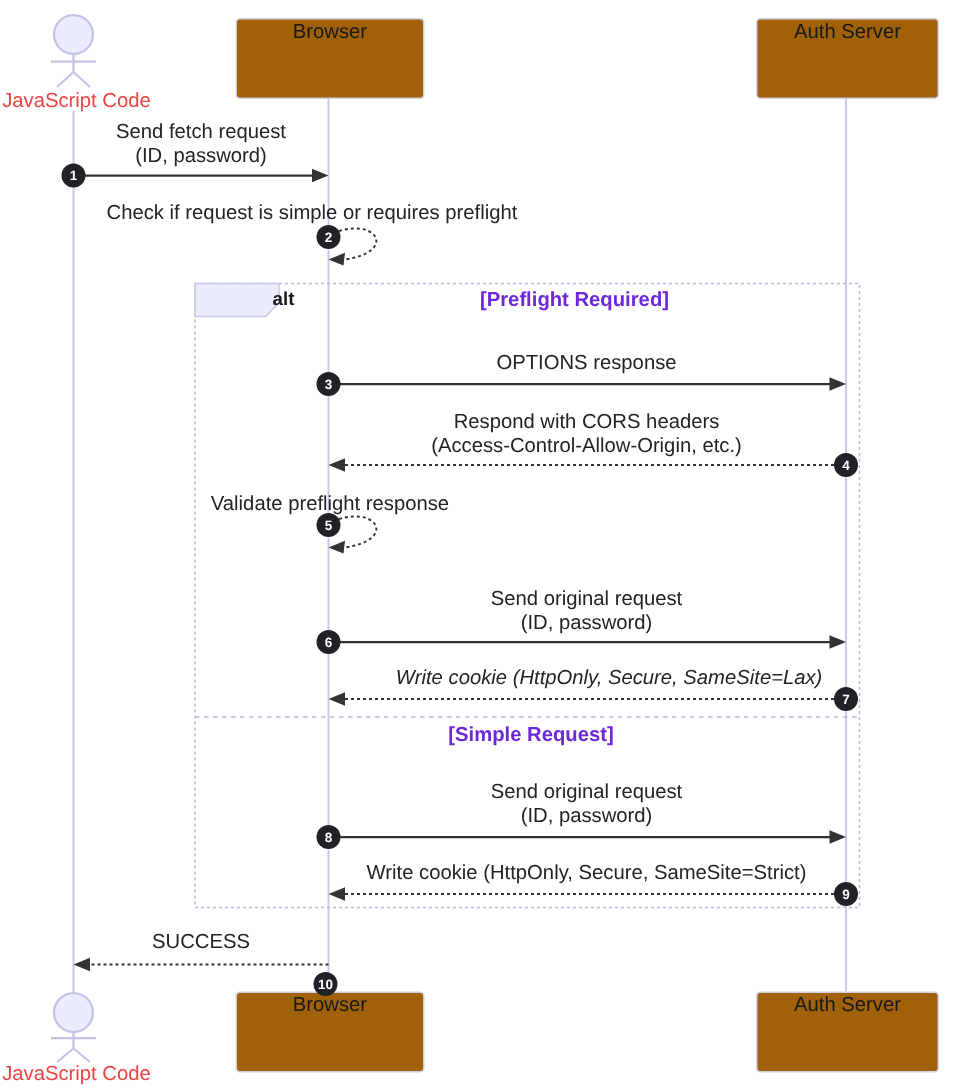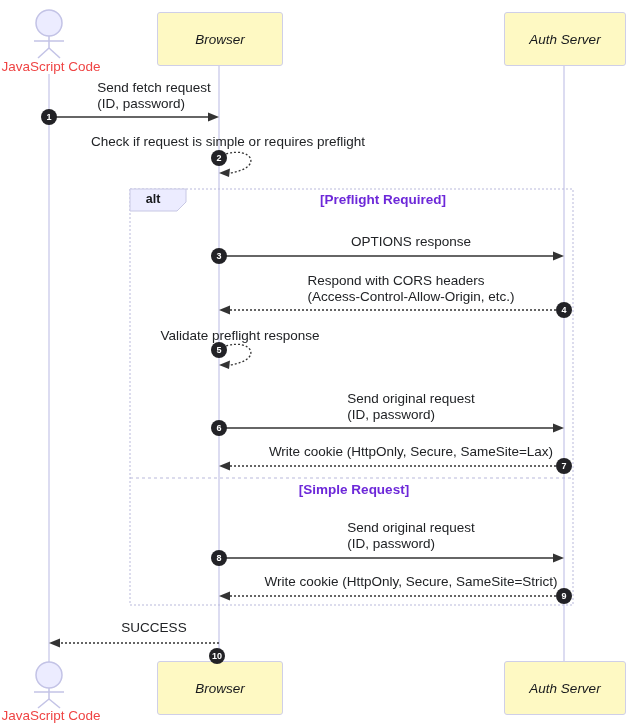--- a/index.html
+++ b/index.html
@@ -2,37 +2,37 @@
 <html><head>
 <meta charset="utf-8">
 <style>
   html,body { margin:0; padding:0; background:#ffffff; }
   .canvas {
     position:relative; width:640px; height:726px; background:#ffffff;
     font-family:"Liberation Sans", sans-serif; overflow:hidden;
   }
   .svg-layer { position:absolute; left:0; top:0; width:640px; height:726px; }
   .pbox {
-    position:absolute; background:#fef9c3; border:1px solid #CFCFE8; border-radius:3px;
-    display:flex; align-items:center; justify-content:center;
-    font-size:13.5px; color:#17191c;font-style:italic;
+    position:absolute; background:#a16207; border:1px solid #CFCFE8; border-radius:3px;
+    display:flex; justify-content:center;
+    font-size:13.5px; color:#17191c;
   }
   .actor-label {
     position:absolute; transform:translateX(-50%); font-size:13.5px; color:#ef4444; white-space:nowrap;
   }
   .msg {
-    position:absolute; transform:translateX(-50%); 
-    font-size:13.5px; line-height:16px; color:#212326; white-space:nowrap;margin-left:20px;
+    position:absolute; transform:translateX(-50%); text-align:center;
+    font-size:13.5px; line-height:16px; color:#212326; white-space:nowrap;
   }
   .sect {
     position:absolute; transform:translateX(-50%); font-size:13.5px; font-weight:600;
     color:#6d28d9; white-space:nowrap;
   }
   .alt-tag {
-    position:absolute; transform:translateX(-50%); font-size:12.5px; font-weight:700; color:#17191c;
+    position:absolute; transform:translateX(-50%); font-size:12.5px; font-weight:700; color:#17191c;margin-left:36px;
   }
   .badge {
     position:absolute; width:16px; height:16px; border-radius:50%;
     background:#222226; color:#ffffff; font-size:9px; font-weight:700;
     display:flex; align-items:center; justify-content:center;
   }
 </style>
 </head>
 <body>
 
@@ -149,21 +149,21 @@
     <div>Respond with CORS headers</div>
     <div>(Access-Control-Allow-Origin, etc.)</div>
   </div>
   <div class="msg" style="left:220px; top:328px;">
     <div>Validate preflight response</div>
   </div>
   <div class="msg" style="left:391px; top:391px;">
     <div>Send original request</div>
     <div>(ID, password)</div>
   </div>
-  <div class="msg" style="left:391px; top:444px;">
+  <div class="msg" style="left:406px; top:444px;font-style:italic;">
     <div>Write cookie (HttpOnly, Secure, SameSite=Lax)</div>
   </div>
   <div class="msg" style="left:391px; top:520px;">
     <div>Send original request</div>
     <div>(ID, password)</div>
   </div>
   <div class="msg" style="left:391px; top:574px;">
     <div>Write cookie (HttpOnly, Secure, SameSite=Strict)</div>
   </div>
   <div class="msg" style="left:134px; top:620px;">

